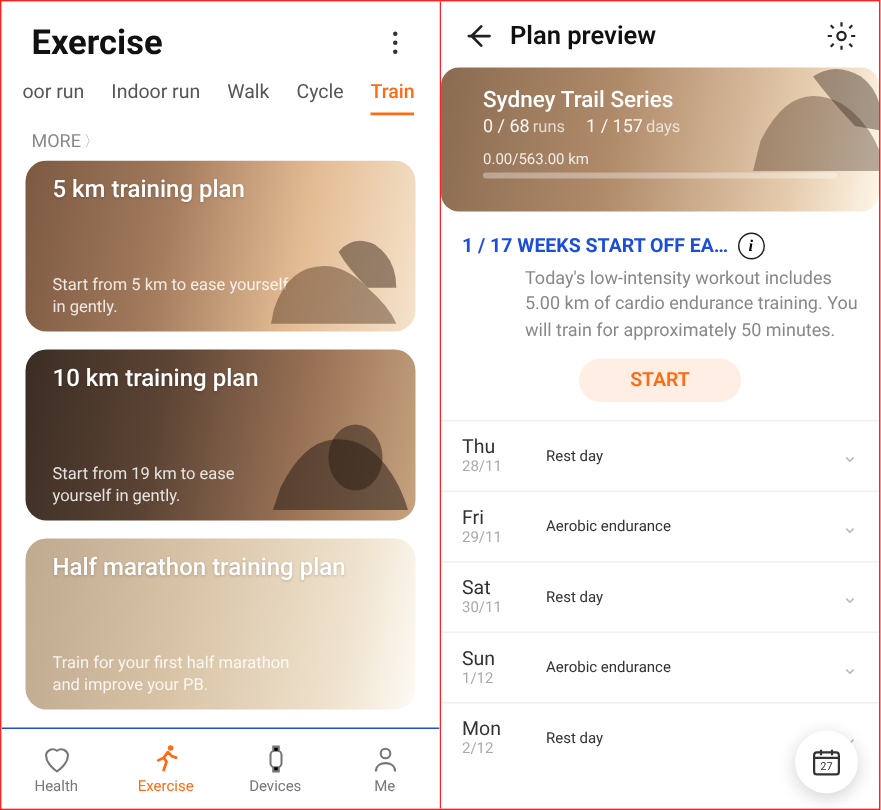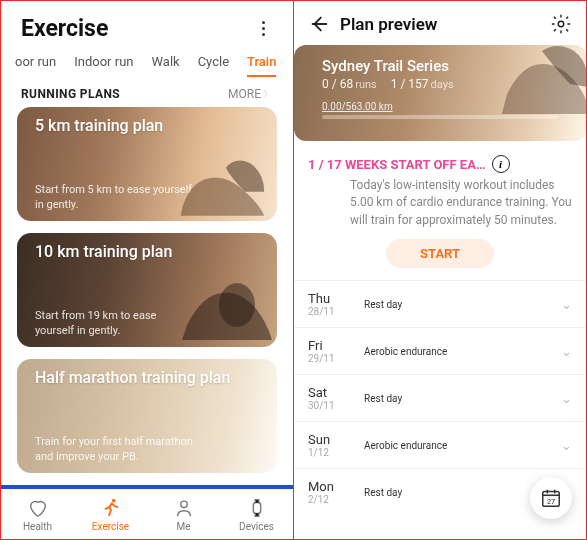--- a/index.html
+++ b/index.html
@@ -25,56 +25,56 @@
 .cards { flex: 1; overflow: hidden; padding: 0 16px; }
 .card { height: 114px; border-radius: 14px; margin-bottom: 12px; position: relative; overflow: hidden; display: flex; flex-direction: column; justify-content: center; padding: 0 18px; gap: 44px; }
 .card.c1 { background: linear-gradient(100deg, #7c5942 0%, #a27a5c 35%, #e4bc94 70%, #f5e3cc 100%); }
 .card.c2 { background: linear-gradient(100deg, #3b2d24 0%, #5c4434 35%, #9a7256 70%, #c7a37f 100%); }
 .card.c3 { background: linear-gradient(100deg, #bfa98f 0%, #d8c3a6 40%, #efe2cd 80%, #fdfaf4 100%); }
 .card .shoe1 { position: absolute; right: 8px; bottom: -6px; width: 96px; height: 80px; }
 .card .shoe2 { position: absolute; right: 0; bottom: -8px; width: 110px; height: 100px; }
 .card-title { color: #fff; font-size: 16px; font-weight: 500; margin-bottom: 4px; text-shadow: 0 1px 2px rgba(0,0,0,.2); }
 .card-sub { color: rgba(255,255,255,.85); font-size: 11px; line-height: 1.3; max-width: 160px; }
 
-.bottom-nav { height: 54px; border-top: 4px solid #1d4ed8; display: flex; background: #fff; }
+.bottom-nav { height: 54px; border-top: 1px solid #1d4ed8; display: flex; background: #fff; }
 .nav-item { flex: 1; display: flex; flex-direction: column; align-items: center; justify-content: center; gap: 2px; font-size: 10px; color: #777; }
 .nav-item.active { color: #ff6a13; }
 .nav-icon { width: 22px; height: 22px; }
 
 
 .hdr-right { display: flex; align-items: center; padding: 12px 14px 10px; gap: 10px; }
 .hdr-right .back { width: 22px; height: 22px; }
 .hdr-right h2 { flex: 1; font-size: 17px; font-weight: 600; color: #111; }
 .hdr-right .gear { width: 22px; height: 22px; }
 
 .hero { margin: 0 0; height: 96px; border-radius: 12px; background: linear-gradient(100deg, #8a6b51 0%, #b08b6a 40%, #e6ccae 80%, #fef6e8 100%); position: relative; overflow: hidden; padding: 12px 28px 8px; }
 .hero-title { color: #fff; font-size: 15px; font-weight: 500; }
 .hero-stats { display: flex; gap: 14px; margin-top: 2px; color: rgba(255,255,255,.92); font-size: 12px; }
 .hero-stats .unit { color: rgba(255,255,255,.7); font-size: 11px; margin-left: 2px; }
-.hero-dist { color: rgba(255,255,255,.85); font-size: 10px; margin-top: 10px; text-decoration: underline; }
+.hero-dist { color: rgba(255,255,255,.85); font-size: 10px; margin-top: 10px; }
 .hero-bar { height: 4px; background: rgba(255,255,255,.35); border-radius: 2px; margin-top: 3px; }
 .hero-shoe { position: absolute; right: -6px; top: -6px; width: 110px; height: 100px; opacity: .95; }
 
 .week-hdr { display: flex; align-items: center; padding: 14px 14px 4px; gap: 6px; }
-.week-hdr .wk { font-size: 13px; font-weight: 700; color: #ec4899; }
+.week-hdr .wk { font-size: 13px; font-weight: 700; color: #1d4ed8; }
 .week-hdr .info { width: 18px; height: 18px; border: 1.5px solid #222; border-radius: 50%; display: flex; align-items: center; justify-content: center; font-size: 11px; font-weight: 600; font-style: italic; font-family: Georgia, serif; }
 
 .week-desc { padding: 0 14px 0 56px; font-size: 12px; color: #888; line-height: 1.45; }
 
 .start-btn { margin: 10px auto 12px; padding: 7px 34px; border-radius: 20px; background: #ffeee3; color: #ff6a13; font-size: 13px; font-weight: 600; border: none; display: block; }
 
 .schedule { flex: 1; overflow: hidden; }
 .sched-row { display: flex; align-items: center; padding: 10px 14px; border-top: 1px solid #f0f0f0; gap: 14px; }
 .sched-date { width: 42px; }
 .sched-date .dow { font-size: 13px; color: #333; }
 .sched-date .dt { font-size: 10px; color: #aaa; }
 .sched-label { flex: 1; font-size: 10px; color: #333; }
 .sched-chev { color: #bbb; font-size: 13px; }
 
-.cal-fab { position: absolute; right: 14px; bottom: 20px; width: 42px; height: 42px; background: #fff; border-radius: 50%; box-shadow: 0 3px 12px rgba(0,0,0,.18); display: flex; align-items: center; justify-content: center; }
+.cal-fab { position: absolute; right: 14px; bottom: 10px; width: 42px; height: 42px; background: #fff; border-radius: 50%; box-shadow: 0 3px 12px rgba(0,0,0,.18); display: flex; align-items: center; justify-content: center; }
 </style>
 </head>
 <body>
 
 <div class="screen">
   <div class="hdr-left">
     <h1>Exercise</h1>
     <div class="more-dots">
         <span></span>
         <span></span>
@@ -84,21 +84,20 @@
 
   <div class="tabs">
     <div class="tab">oor run</div>
     <div class="tab">Indoor run</div>
     <div class="tab">Walk</div>
     <div class="tab">Cycle</div>
     <div class="tab active">Train</div>
   </div>
 
   <div class="section-hdr">
-    <div class="ttl">RUNNING PLANS</div>
     <div class="more">
       <span>MORE</span>
       <span class="chev">〉</span>
     </div>
   </div>
 
   <div class="cards">
     <div class="card c1">
       <svg class="shoe1" viewBox="0 0 100 80">
           <path d="M10 60 Q20 30 45 30 Q60 30 75 45 Q90 58 95 70 L8 70 Z" fill="rgba(80,50,30,.45)"></path>
@@ -130,31 +129,31 @@
     </div>
     <div class="nav-item active">
       <svg class="nav-icon" viewBox="0 0 24 24">
           <circle cx="15" cy="4" r="2" fill="#ff6a13"></circle>
           <path d="M13 7l-3 4 2 3-2 6M13 7l3 3 3 1M10 11l-4 2" stroke="#ff6a13" stroke-width="2" fill="none" stroke-linecap="round"></path>
         </svg>
       <span>Exercise</span>
     </div>
     <div class="nav-item">
       <svg class="nav-icon" viewBox="0 0 24 24">
+          <rect x="8" y="6" width="8" height="12" rx="3" fill="none" stroke="#777" stroke-width="1.5"></rect>
+          <path d="M10 6V3h4v3M10 18v3h4v-3" stroke="#777" stroke-width="1.5"></path>
+        </svg>
+      <span>Devices</span>
+    </div>
+    <div class="nav-item">
+      <svg class="nav-icon" viewBox="0 0 24 24">
           <circle cx="12" cy="8" r="3.5" fill="none" stroke="#777" stroke-width="1.5"></circle>
           <path d="M5 21c0-4 3-6 7-6s7 2 7 6" fill="none" stroke="#777" stroke-width="1.5"></path>
         </svg>
       <span>Me</span>
-    </div>
-    <div class="nav-item">
-      <svg class="nav-icon" viewBox="0 0 24 24">
-          <rect x="8" y="6" width="8" height="12" rx="3" fill="none" stroke="#777" stroke-width="1.5"></rect>
-          <path d="M10 6V3h4v3M10 18v3h4v-3" stroke="#777" stroke-width="1.5"></path>
-        </svg>
-      <span>Devices</span>
     </div>
   </div>
 </div>
 
 <div class="divider-vert"></div>
 
 <div class="screen">
   <div class="hdr-right">
     <svg class="back" viewBox="0 0 24 24">
         <path d="M14 5l-7 7 7 7M5 12h15" stroke="#222" stroke-width="2" fill="none" stroke-linecap="round"></path>

